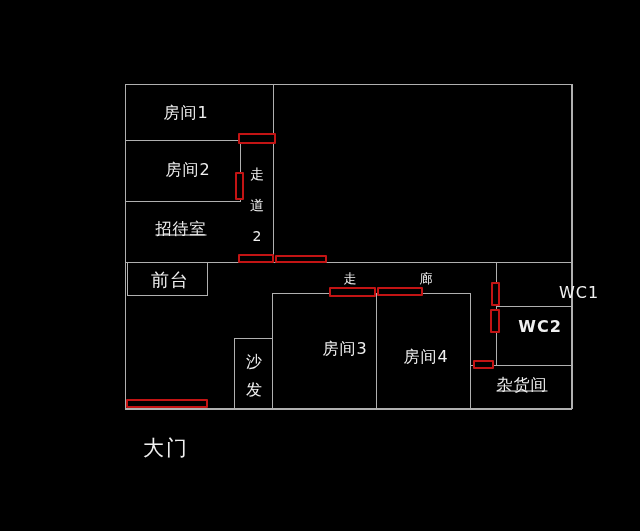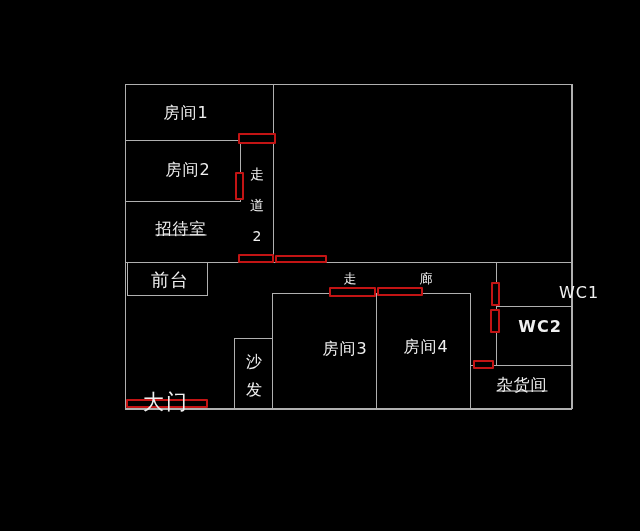--- a/index.html
+++ b/index.html
@@ -99,22 +99,22 @@
     <span>2</span>
   </div>
 
   <div class="lbl small" style="left:350px;top:279px;">走</div>
   <div class="lbl small" style="left:426px;top:279px;">廊</div>
 
   <div class="lbl" style="left:538px;top:292px;margin-left:41px;">WC1</div>
   <div class="lbl" style="left:540px;top:326px;font-weight:bold;">WC2</div>
   <div class="lbl" style="left:522px;top:385px;text-decoration:underline;">杂货间</div>
   <div class="lbl" style="left:323px;top:349px;margin-left:22px;">房间3</div>
-  <div class="lbl" style="left:426px;top:347px;">房间4</div>
+  <div class="lbl" style="left:426px;top:357px;">房间4</div>
 
   <div class="vstack" style="left:254px;top:352px;font-size:16px;gap:7px;">
     <span>沙</span>
     <span>发</span>
   </div>
 
-  <div class="lbl big" style="left:166px;top:402px;">大门</div>
+  <div class="lbl big" style="left:166px;top:448px;">大门</div>
 
 </div>
 
 </body></html>

